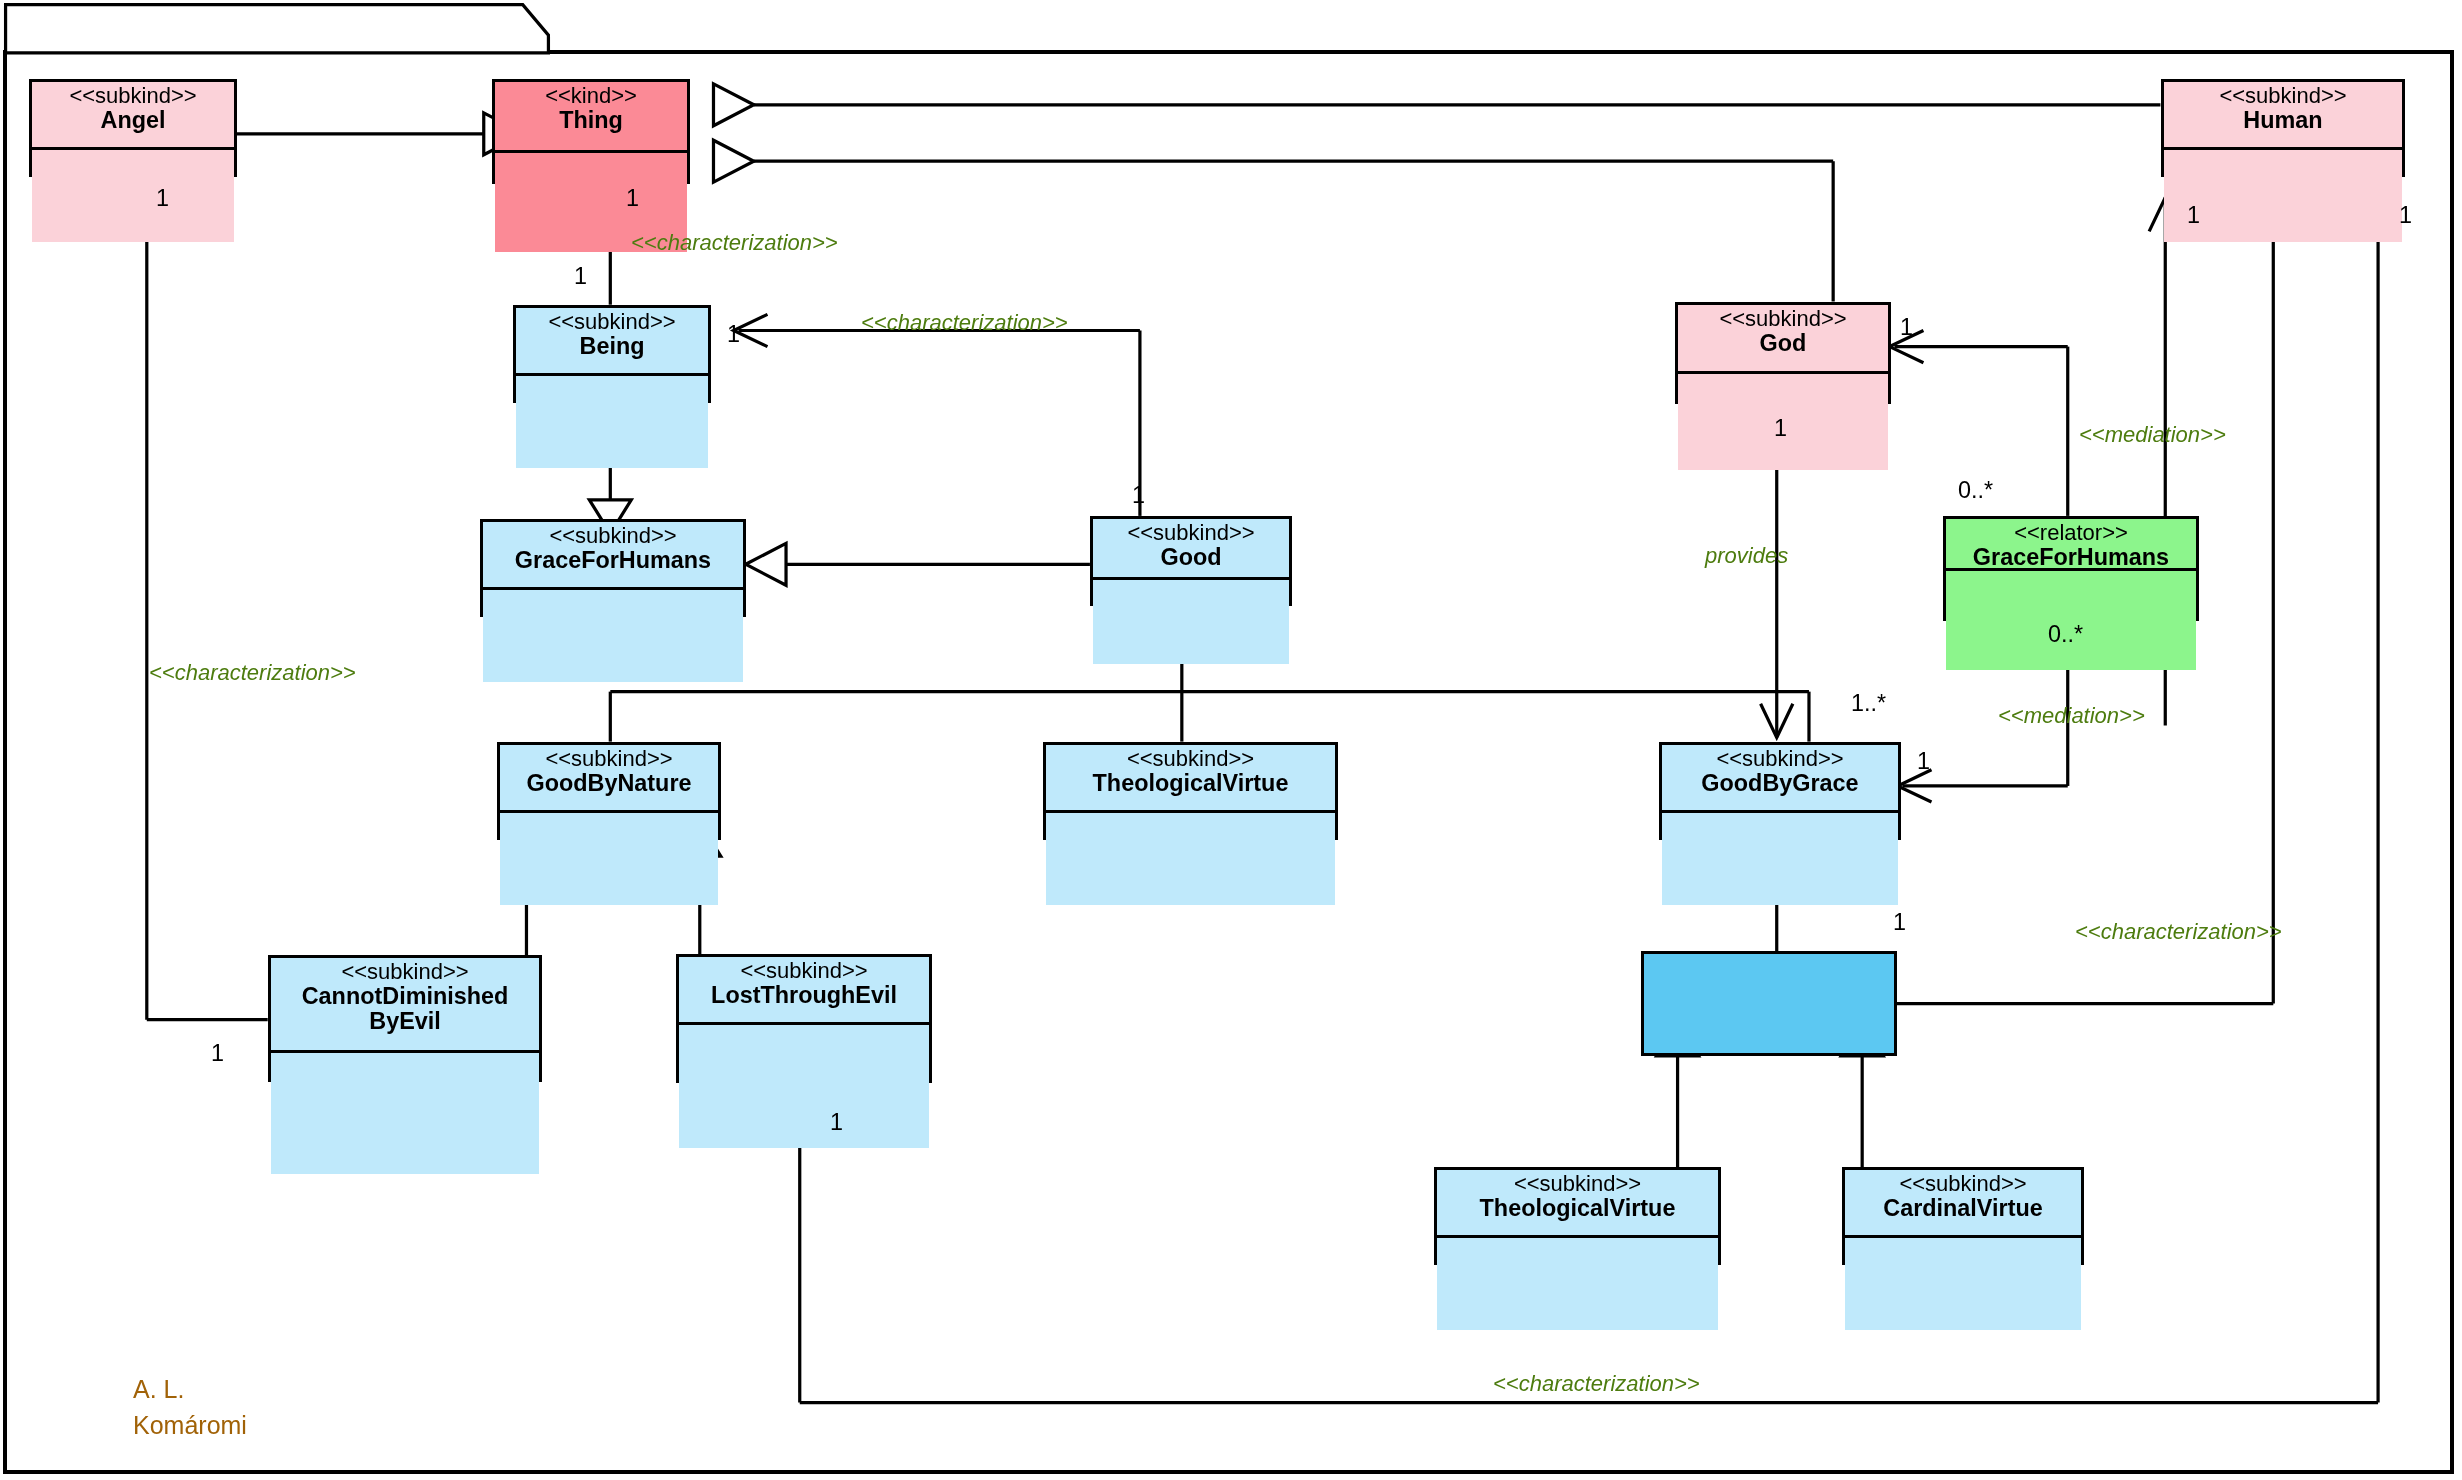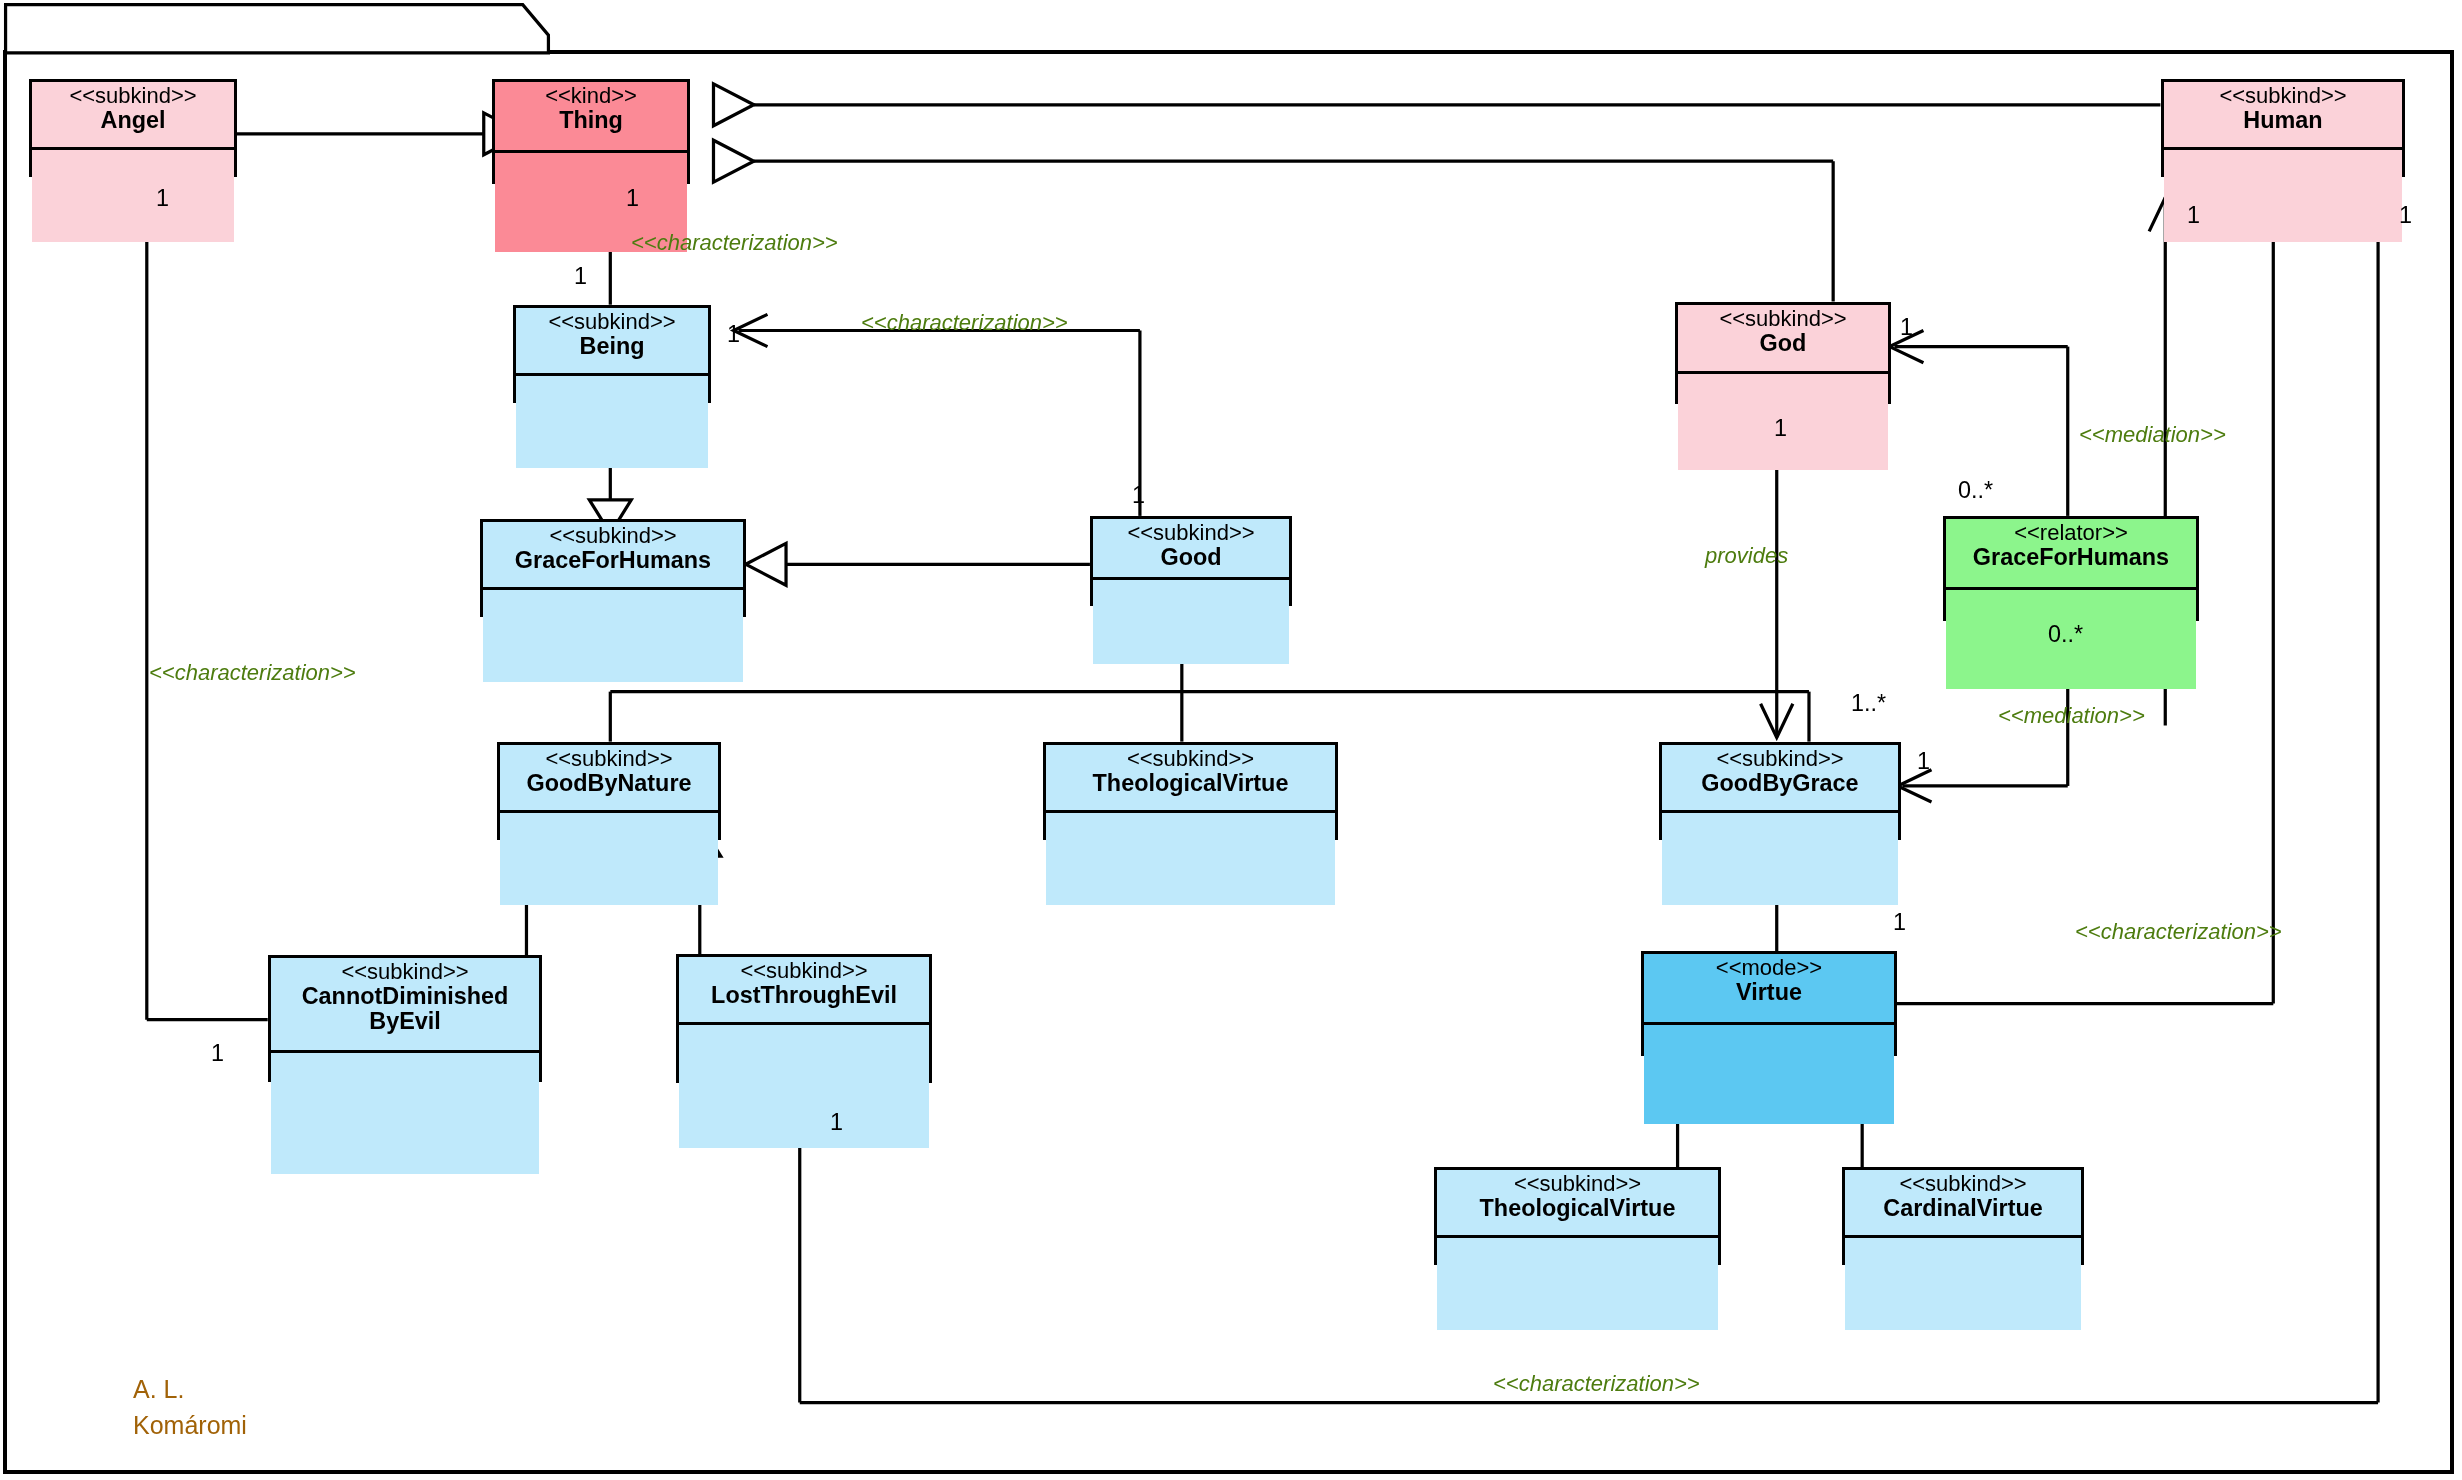--- a/index.html
+++ b/index.html
@@ -204,21 +204,21 @@
 
   <div class="cls blue-light" style="left:1090px;top:516px;width:202px;height:90px;">
     <div class="hdr" style="height:61px;">
       <div class="stereo">&lt;&lt;subkind&gt;&gt;</div>
       <div class="nm">Good</div>
     </div>
     <div class="attrs"></div>
   </div>
 
   <div class="cls green" style="left:1943px;top:516px;width:256px;height:105px;">
-    <div class="hdr" style="height:71px;">
+    <div class="hdr" style="height:52px;">
       <div class="stereo">&lt;&lt;relator&gt;&gt;</div>
       <div class="nm">GraceForHumans</div>
     </div>
     <div class="attrs"></div>
   </div>
 
   <div class="cls blue-light" style="left:497px;top:742px;width:224px;height:98px;">
     <div class="hdr" style="height:68px;">
       <div class="stereo">&lt;&lt;subkind&gt;&gt;</div>
       <div class="nm">GoodByNature</div>
@@ -253,24 +253,20 @@
 
   <div class="cls blue-light" style="left:676px;top:954px;width:256px;height:129px;">
     <div class="hdr" style="height:68px;">
       <div class="stereo">&lt;&lt;subkind&gt;&gt;</div>
       <div class="nm">LostThroughEvil</div>
     </div>
     <div class="attrs"></div>
   </div>
 
   <div class="cls blue-strong" style="left:1641px;top:951px;width:256px;height:105px;">
-    <div class="hdr" style="height:71px;">
-      <div class="stereo">&lt;&lt;mode&gt;&gt;</div>
-      <div class="nm">Virtue</div>
-    </div>
     <div class="attrs"></div>
   </div>
 
   <div class="cls blue-light" style="left:1434px;top:1167px;width:287px;height:98px;">
     <div class="hdr" style="height:68px;">
       <div class="stereo">&lt;&lt;subkind&gt;&gt;</div>
       <div class="nm">TheologicalVirtue</div>
     </div>
     <div class="attrs"></div>
   </div>

